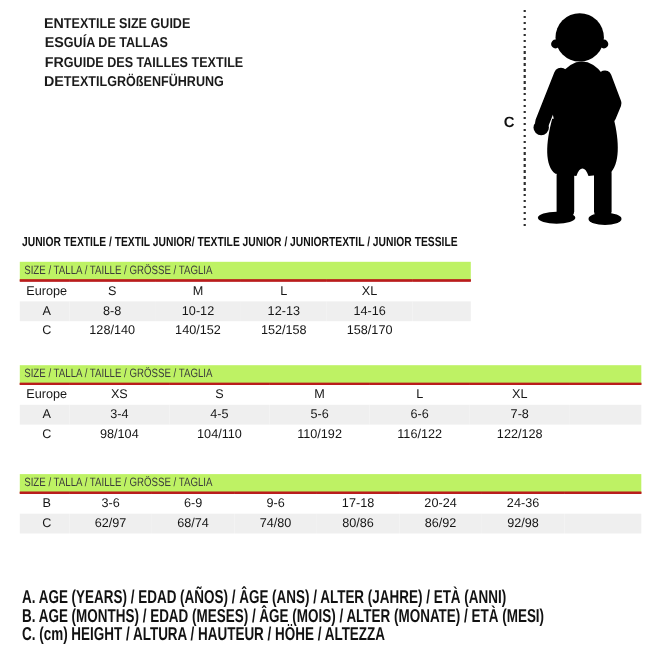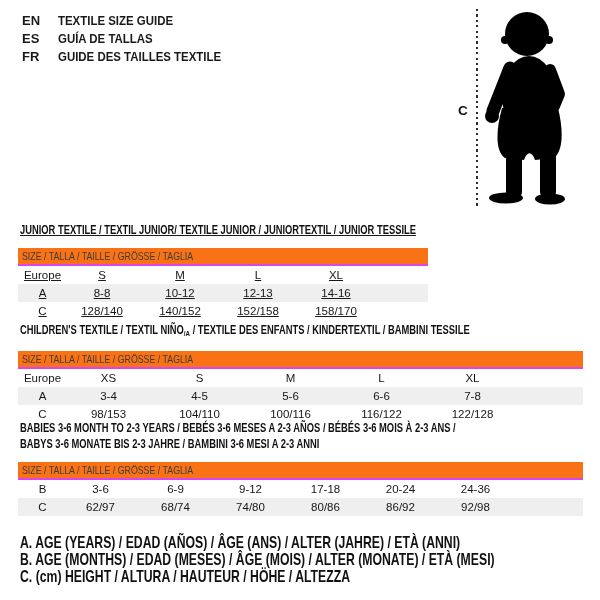--- a/index.html
+++ b/index.html
@@ -7,57 +7,57 @@
     width: 600px; height: 600px;
     background: #ffffff;
     font-family: "Liberation Sans", sans-serif;
     color: #1a1a1a;
     position: relative;
     overflow: hidden;
   }
   
   .lang-block {
     position: absolute; left: 22px; top: 12px;
-    font-weight: bold; font-size: 13px; line-height: 17.8px;
+    font-weight: bold; font-size: 13px; line-height: 17.8px; text-align: right;
   }
   .lang-row { display: flex; white-space: nowrap; }
   .lang-code { width: 36px; flex: none; }
   .lang-label { display: inline-block; transform: scaleX(0.88); transform-origin: 0 50%; }
 
   
   .fig-line {
     position: absolute; left: 476px; top: 9px; width: 2px; height: 198px;
     background: repeating-linear-gradient(to bottom, #2d2d2d 0 2.2px, transparent 2.2px 5.4px);
   }
   .fig-c {
     position: absolute; left: 458px; top: 103px;
     font-size: 13.5px; font-weight: bold; color: #111;
   }
   .fig-svg { position: absolute; left: 480px; top: 8px; }
 
   
   .table-block { position: absolute; left: 18px; }
-  .tb-junior   { top: 223px; width: 410px; text-decoration: underline; --dw: 78px; --tm: 9px;  }
+  .tb-junior   { top: 213px; width: 410px; --dw: 78px; --tm: 9px;  }
   .tb-children { top: 323px; width: 565px; --dw: 91px; --tm: 9px;  }
   .tb-babies   { top: 421px; width: 565px; --dw: 75px; --tm: 10px; }
 
   .tb-title {
     font-size: 12px; font-weight: bold; line-height: 15.5px;
     color: #111; white-space: nowrap; margin-left: 2px;
   }
   .tb-title .tline { display: block; transform: scaleX(0.78); transform-origin: 0 50%; }
   .tb-title .sub { font-size: 8px; vertical-align: -2px; }
 
   table.size-table {
     border-collapse: collapse; table-layout: fixed; width: 100%;
     margin-top: var(--tm);
   }
   th.size-head {
-    background: #f97316;
-    border-bottom: 2px solid #d946ef;
+    background: #bef264;
+    border-bottom: 2px solid #b91c1c;
     font-weight: normal; color: #3c3c3c;
     text-align: left; font-size: 11px; height: 14px;
     padding: 1px 0 1px 4px; white-space: nowrap;
   }
   th.size-head .shx { display: inline-block; transform: scaleX(0.8); transform-origin: 0 50%; }
   td {
     font-size: 11.5px; height: 18px; padding: 0;
     text-align: center; color: #161616; white-space: nowrap;
   }
   td.lbl { text-align: center; padding-left: 4px; }
@@ -79,20 +79,24 @@
       <span class="lang-code">EN</span>
       <span class="lang-label">TEXTILE SIZE GUIDE</span>
     </div>
     <div class="lang-row">
       <span class="lang-code">ES</span>
       <span class="lang-label">GUÍA DE TALLAS</span>
     </div>
     <div class="lang-row">
       <span class="lang-code">FR</span>
       <span class="lang-label">GUIDE DES TAILLES TEXTILE</span>
+    </div>
+    <div class="lang-row">
+      <span class="lang-code">DE</span>
+      <span class="lang-label">TEXTILGRÖßENFÜHRUNG</span>
     </div>
   </div>
 
 <div class="fig-line"></div>
 <div class="fig-c">C</div>
 <svg class="fig-svg" width="120" height="200" viewBox="0 0 120 200" aria-hidden="true">
   <g fill="#000000" stroke="none">
     <circle cx="47" cy="26" r="22"></circle>
     <circle cx="25" cy="32" r="4"></circle>
     <circle cx="69" cy="32" r="4"></circle>
@@ -149,23 +153,20 @@
             <td>128/140</td>
             <td>140/152</td>
             <td>152/158</td>
             <td>158/170</td>
             <td></td>
           </tr>
         </tbody>
       </table>
     </div>
     <div class="table-block tb-children">
-      <div class="tb-title">
-        <span class="tline"><span>CHILDREN'S TEXTILE / TEXTIL NIÑO</span><span class="sub">/A</span><span> / TEXTILE DES ENFANTS / KINDERTEXTIL / BAMBINI TESSILE</span></span>
-      </div>
       <table class="size-table">
         <colgroup>
           <col style="width: 45px;">
           <col style="width: var(--dw);">
           <col style="width: var(--dw);">
           <col style="width: var(--dw);">
           <col style="width: var(--dw);">
           <col style="width: var(--dw);">
           <col>
         </colgroup>
@@ -188,35 +189,31 @@
             <td class="lbl">A</td>
             <td>3-4</td>
             <td>4-5</td>
             <td>5-6</td>
             <td>6-6</td>
             <td>7-8</td>
             <td></td>
           </tr>
           <tr>
             <td class="lbl">C</td>
-            <td>98/153</td>
+            <td>98/104</td>
             <td>104/110</td>
-            <td>100/116</td>
+            <td>110/192</td>
             <td>116/122</td>
             <td>122/128</td>
             <td></td>
           </tr>
         </tbody>
       </table>
     </div>
     <div class="table-block tb-babies">
-      <div class="tb-title">
-        <span class="tline"><span>BABIES 3-6 MONTH TO 2-3 YEARS / BEBÉS 3-6 MESES A 2-3 AÑOS / BÉBÉS 3-6 MOIS À 2-3 ANS /</span></span>
-        <span class="tline"><span>BABYS 3-6 MONATE BIS 2-3 JAHRE / BAMBINI 3-6 MESI A 2-3 ANNI</span></span>
-      </div>
       <table class="size-table">
         <colgroup>
           <col style="width: 45px;">
           <col style="width: var(--dw);">
           <col style="width: var(--dw);">
           <col style="width: var(--dw);">
           <col style="width: var(--dw);">
           <col style="width: var(--dw);">
           <col style="width: var(--dw);">
           <col>
@@ -224,21 +221,21 @@
         <thead>
           <tr>
             <th class="size-head" colspan="8"><span class="shx">SIZE / TALLA / TAILLE / GRÖSSE / TAGLIA</span></th>
           </tr>
         </thead>
         <tbody>
           <tr>
             <td class="lbl">B</td>
             <td>3-6</td>
             <td>6-9</td>
-            <td>9-12</td>
+            <td>9-6</td>
             <td>17-18</td>
             <td>20-24</td>
             <td>24-36</td>
             <td></td>
           </tr>
           <tr class="shaded">
             <td class="lbl">C</td>
             <td>62/97</td>
             <td>68/74</td>
             <td>74/80</td>

